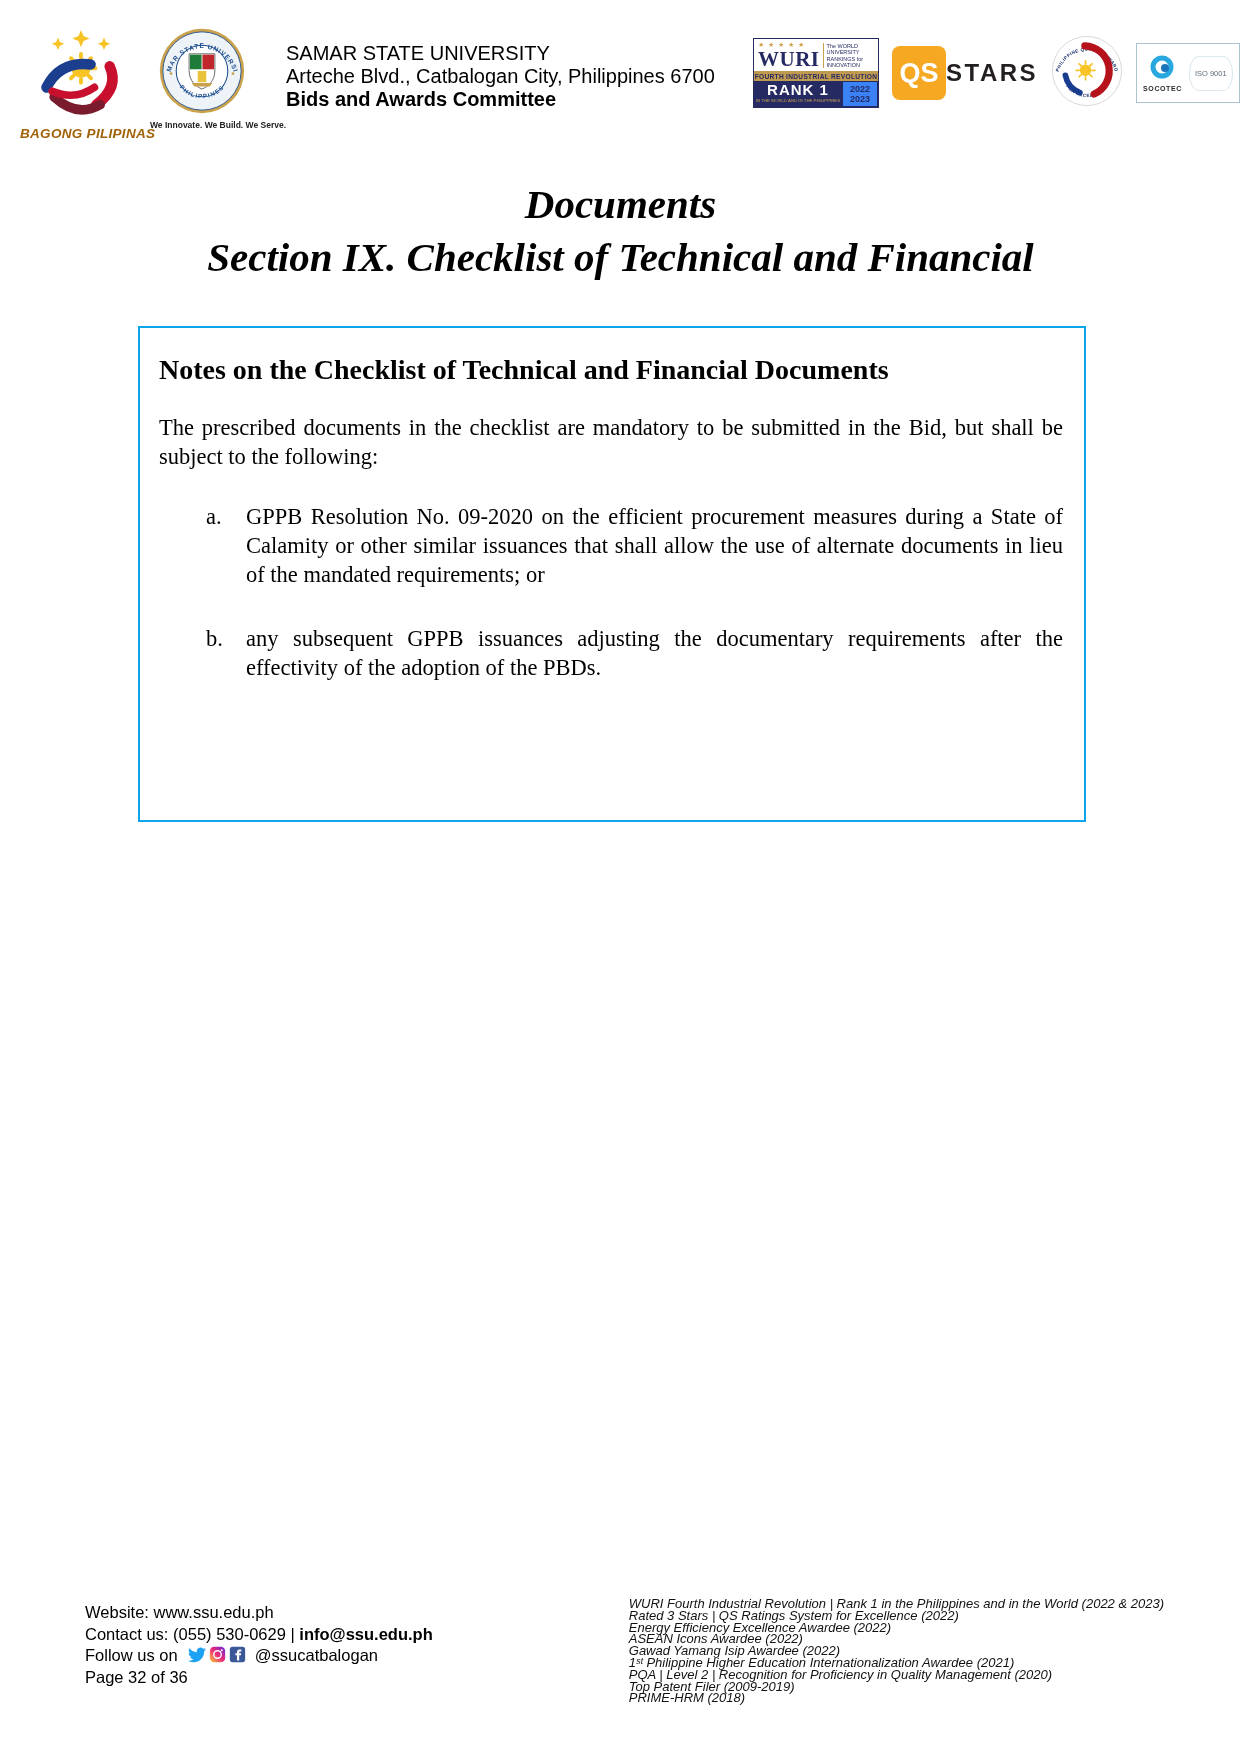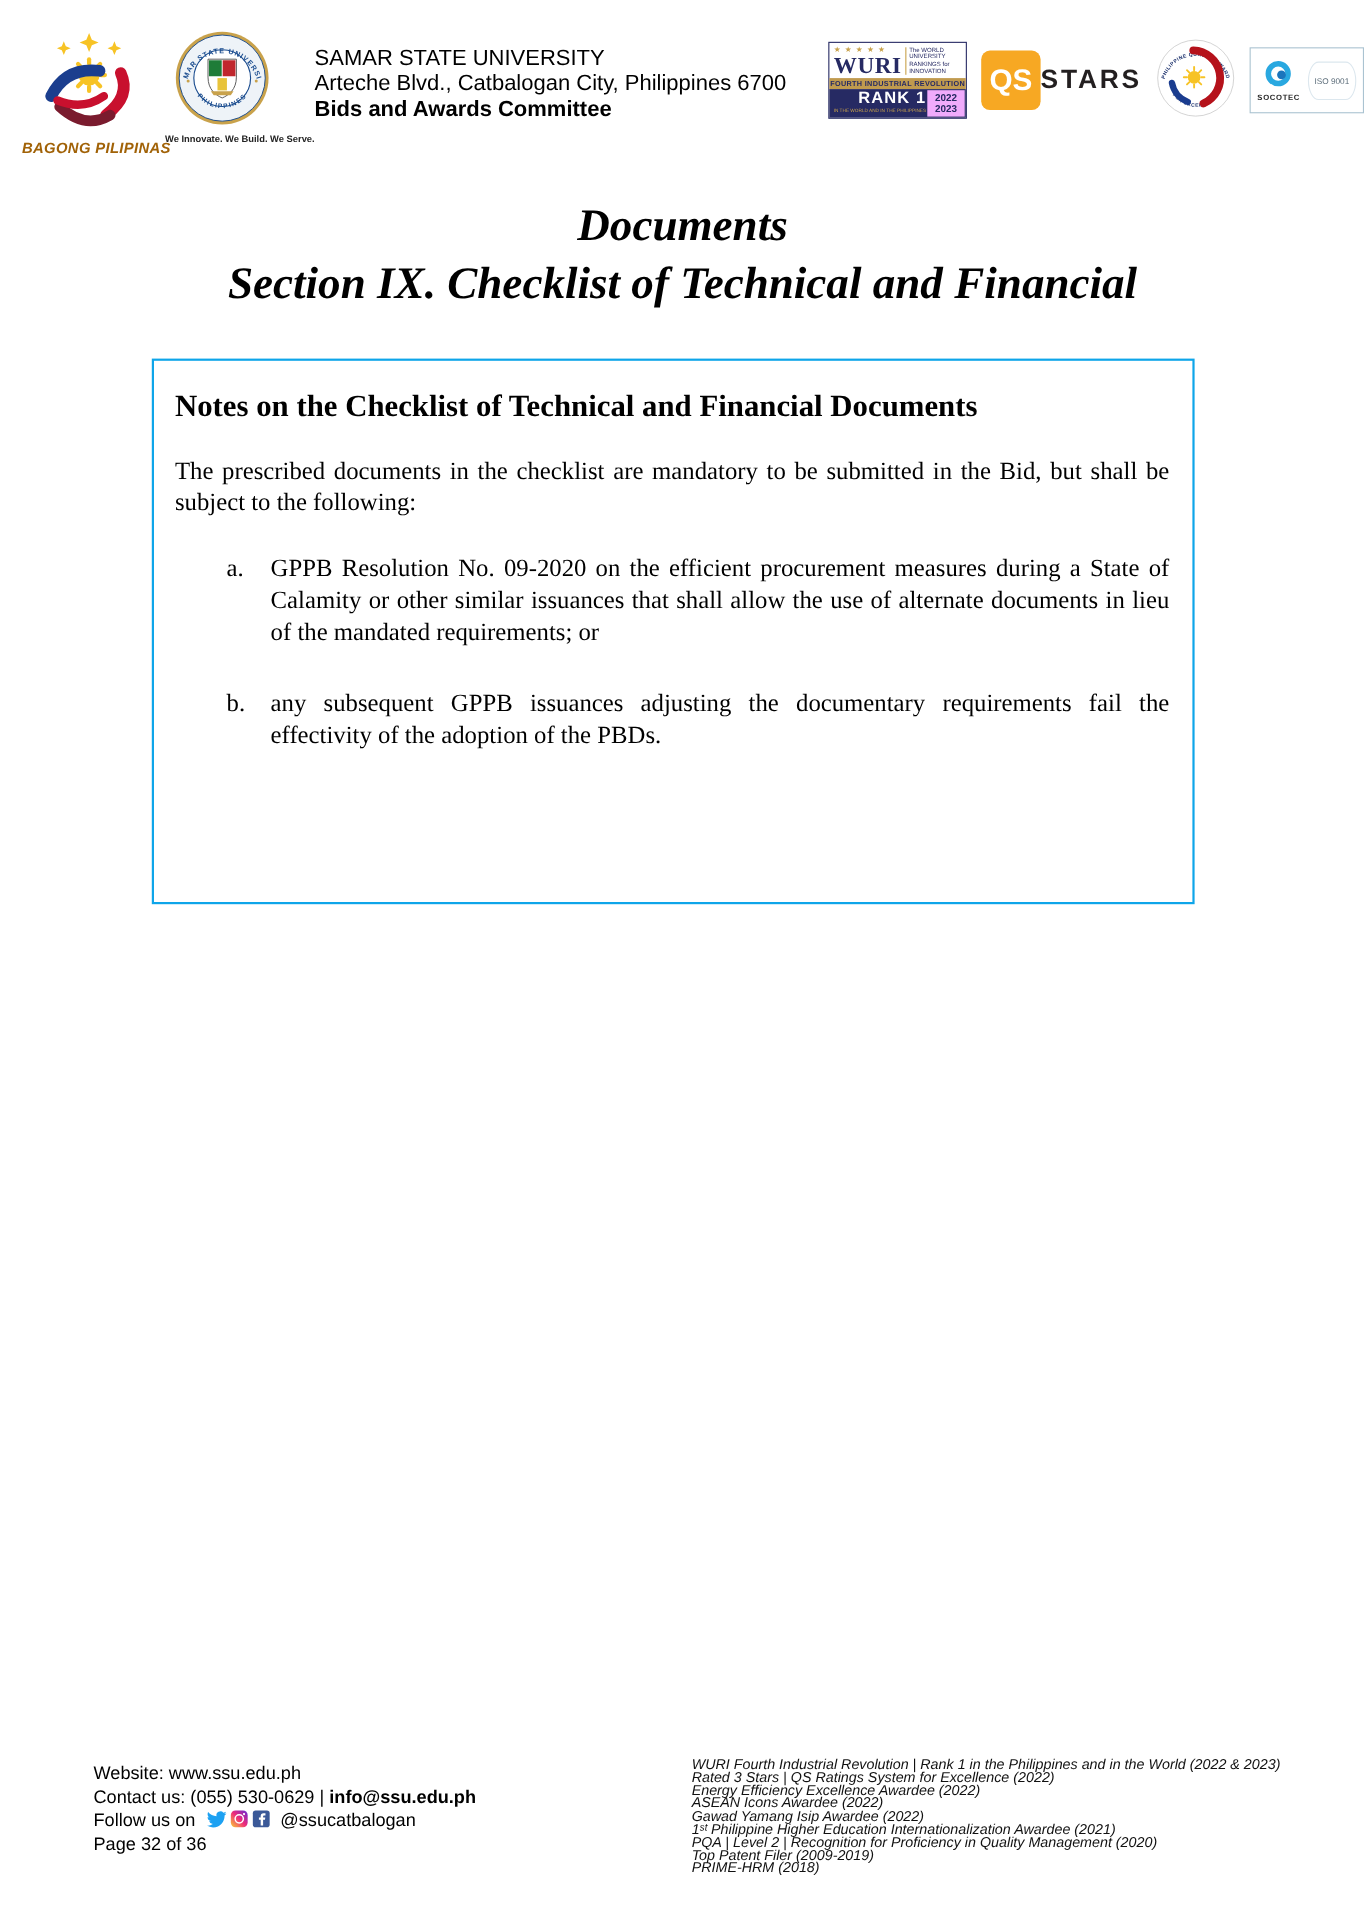--- a/index.html
+++ b/index.html
@@ -23,25 +23,25 @@
   .wuri{width:124px;border:1px solid #262a63;background:#fff;flex:none;}
   .wuri-top{display:flex;align-items:center;padding:3px 3px 2px 4px;gap:3px;}
   .wuri-stars{font-size:7px;color:#c9a24b;letter-spacing:1px;line-height:7px;}
   .wuri-word{font-family:"Liberation Serif",serif;font-weight:bold;font-size:21px;
              line-height:20px;color:#262a63;letter-spacing:.5px;}
   .wuri-tagline{font-family:"Liberation Sans",sans-serif;font-size:5.5px;line-height:6.2px;
                 color:#262a63;border-left:1px solid #c9a24b;padding-left:3px;width:46px;}
   .wuri-band{background:#c09a4e;color:#262a63;font-family:"Liberation Sans",sans-serif;
              font-weight:bold;font-size:6.6px;text-align:center;padding:1.5px 0;letter-spacing:.3px;}
   .wuri-rankrow{display:flex;background:#262a63;}
-  .wuri-rankcell{flex:1;text-align:right;padding:1px 0 2px 0;}
+  .wuri-rankcell{flex:1;text-align:center;padding:1px 0 2px 0;}
   .wuri-rank{color:#fff;font-family:"Liberation Sans",sans-serif;font-weight:bold;
              font-size:15px;line-height:16px;letter-spacing:1px;}
   .wuri-rankcap{color:#c9a24b;font-family:"Liberation Sans",sans-serif;font-size:4.3px;line-height:5px;}
-  .wuri-years{background:#f0abfc;color:#262a63;font-family:"Liberation Sans",sans-serif;
+  .wuri-years{background:#3b82f6;color:#262a63;font-family:"Liberation Sans",sans-serif;
               font-weight:bold;font-size:9px;line-height:10px;padding:2px 7px;margin:1px;text-align:center;}
 
   .qs-badge{display:flex;align-items:center;gap:0;flex:none;}
   .qs-square{width:54px;height:54px;background:#f7a823;border-radius:8px;color:#fff;
              display:flex;align-items:center;justify-content:center;
              font-family:"Liberation Sans",sans-serif;font-weight:bold;font-size:27px;}
   .qs-stars{font-family:"Liberation Sans",sans-serif;font-weight:bold;font-size:24px;
             letter-spacing:2.5px;color:#231f20;}
 
   .pqa-seal{flex:none;}
@@ -221,21 +221,21 @@
   <section class="notes-box">
     <h2 class="box-heading">Notes on the Checklist of Technical and Financial Documents</h2>
     <p class="box-intro">The prescribed documents in the checklist are mandatory to be submitted in the Bid, but shall be subject to the following:</p>
     <div class="box-list">
       <div class="box-item">
         <span class="box-marker">a.</span>
         <span>GPPB Resolution No. 09-2020 on the efficient procurement measures during a State of Calamity or other similar issuances that shall allow the use of alternate documents in lieu of the mandated requirements; or</span>
       </div>
       <div class="box-item">
         <span class="box-marker">b.</span>
-        <span>any subsequent GPPB issuances adjusting the documentary requirements fail the effectivity of the adoption of the PBDs.</span>
+        <span>any subsequent GPPB issuances adjusting the documentary requirements after the effectivity of the adoption of the PBDs.</span>
       </div>
     </div>
   </section>
 
   <div class="footer-left">
     <div>Website: www.ssu.edu.ph</div>
     <div><span>Contact us: (055) 530-0629 | </span><span class="email">info@ssu.edu.ph</span></div>
     <div>
       <span>Follow us on</span>
       <span class="social-icons">

